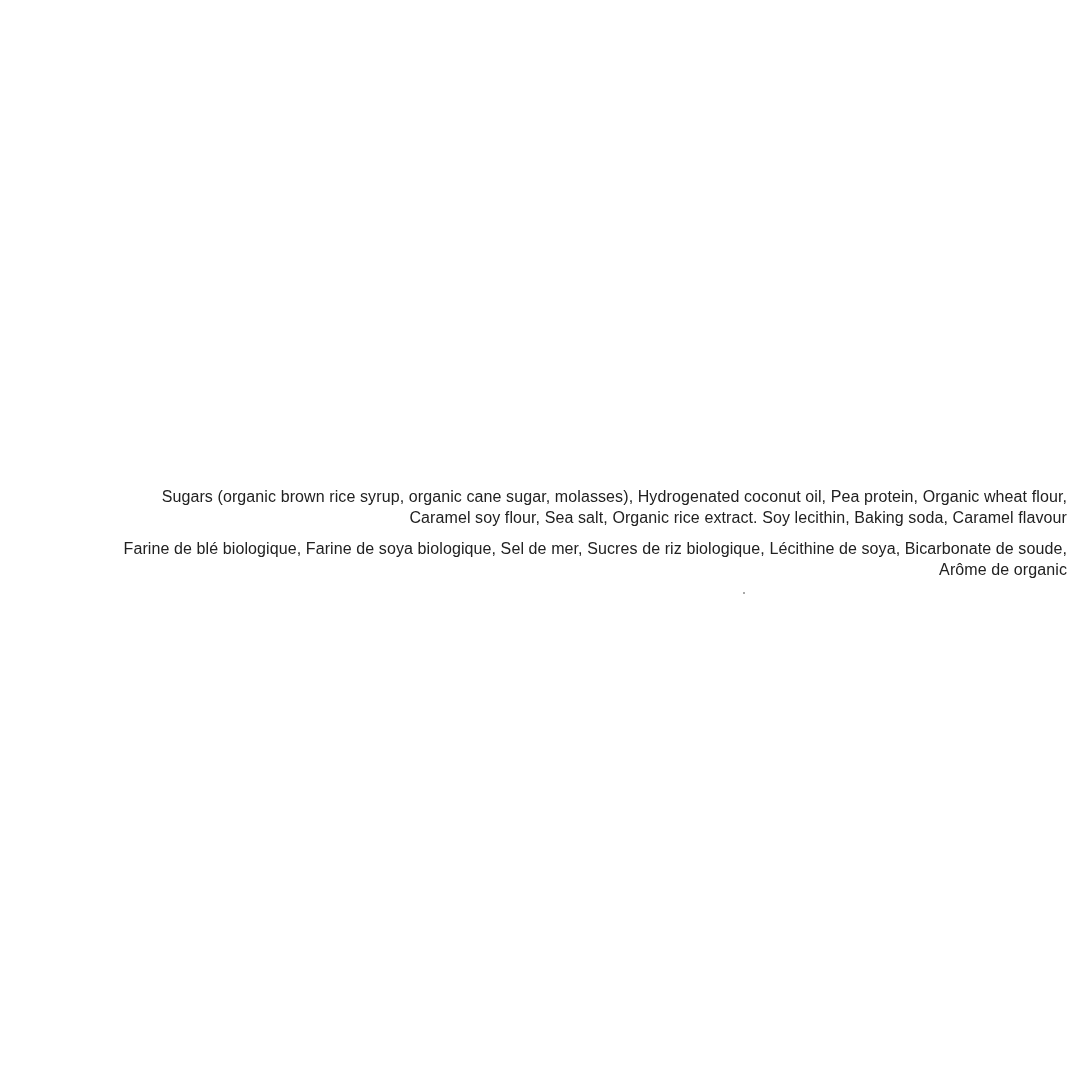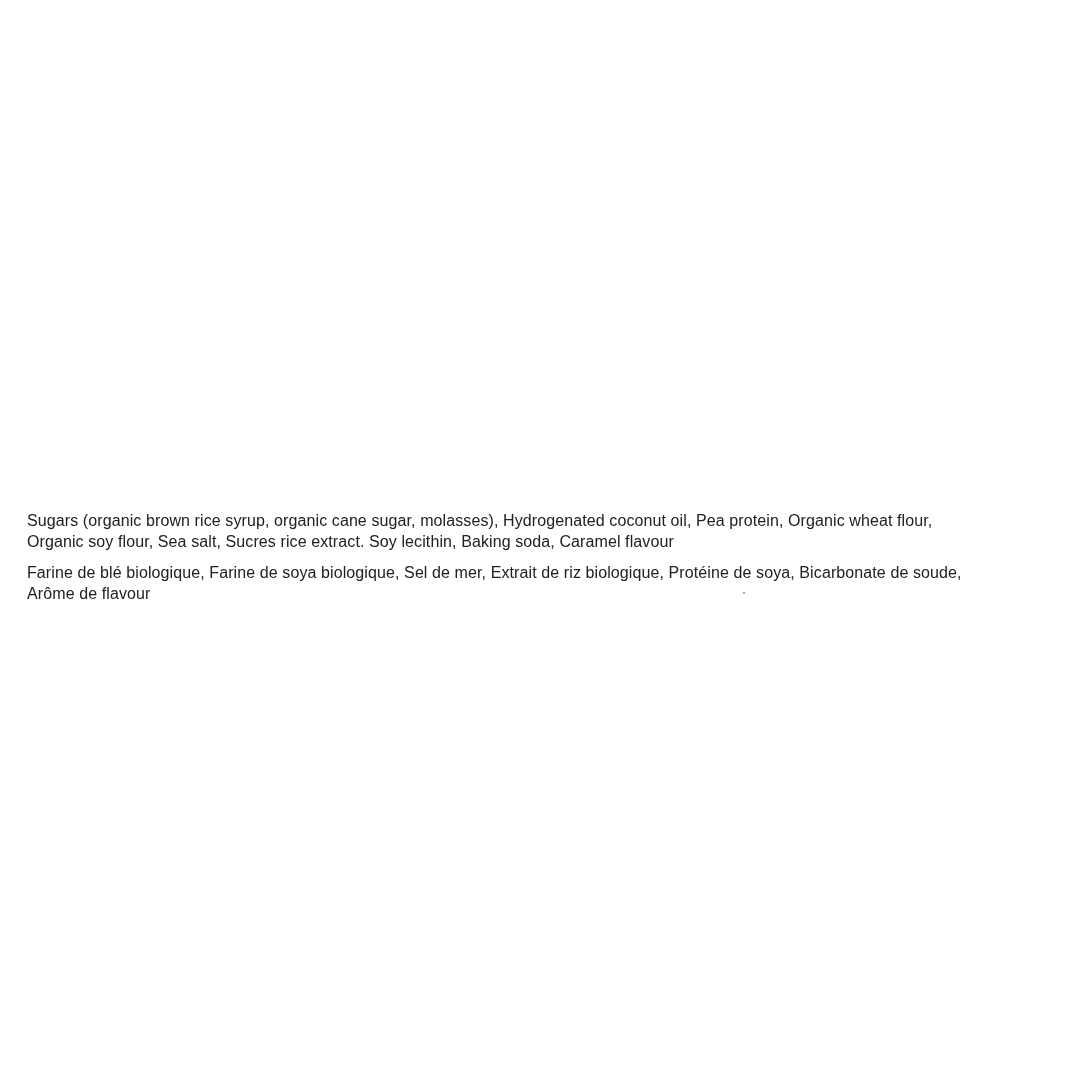--- a/index.html
+++ b/index.html
@@ -11,26 +11,27 @@
     position: relative;
     width: 1080px;
     height: 1080px;
     background: #ffffff;
     overflow: hidden;
     font-family: "Liberation Sans", sans-serif;
   }
   .text-block {
     position: absolute;
     left: 27px;
-    top: 510px;
+    top: 486px;
     width: 1040px;
     color: #212121;
     font-size: 16px;
     line-height: 21px;
     letter-spacing: 0.1px;
+    text-align: right;
   }
   .para {
     margin: 0 0 10px 0;
     padding: 0;
   }
   .line {
     display: block;
     white-space: nowrap;
   }
   .speck {
@@ -43,21 +44,21 @@
     border-radius: 50%;
   }
 </style>
 </head>
 <body>
 
 <div class="canvas">
   <div class="text-block">
     <p class="para">
       <span class="line">Sugars (organic brown rice syrup, organic cane sugar, molasses), Hydrogenated coconut oil, Pea protein, Organic wheat flour,</span>
-      <span class="line">Organic soy flour, Sea salt, Sucres rice extract. Soy lecithin, Baking soda, Caramel flavour</span>
+      <span class="line">Caramel soy flour, Sea salt, Organic rice extract. Soy lecithin, Baking soda, Caramel flavour</span>
     </p>
     <p class="para">
-      <span class="line">Farine de blé biologique, Farine de soya biologique, Sel de mer, Extrait de riz biologique, Protéine de soya, Bicarbonate de soude,</span>
-      <span class="line">Arôme de flavour</span>
+      <span class="line">Farine de blé biologique, Farine de soya biologique, Sel de mer, Sucres de riz biologique, Lécithine de soya, Bicarbonate de soude,</span>
+      <span class="line">Arôme de organic</span>
     </p>
   </div>
   <div class="speck"></div>
 </div>
 
 </body></html>

